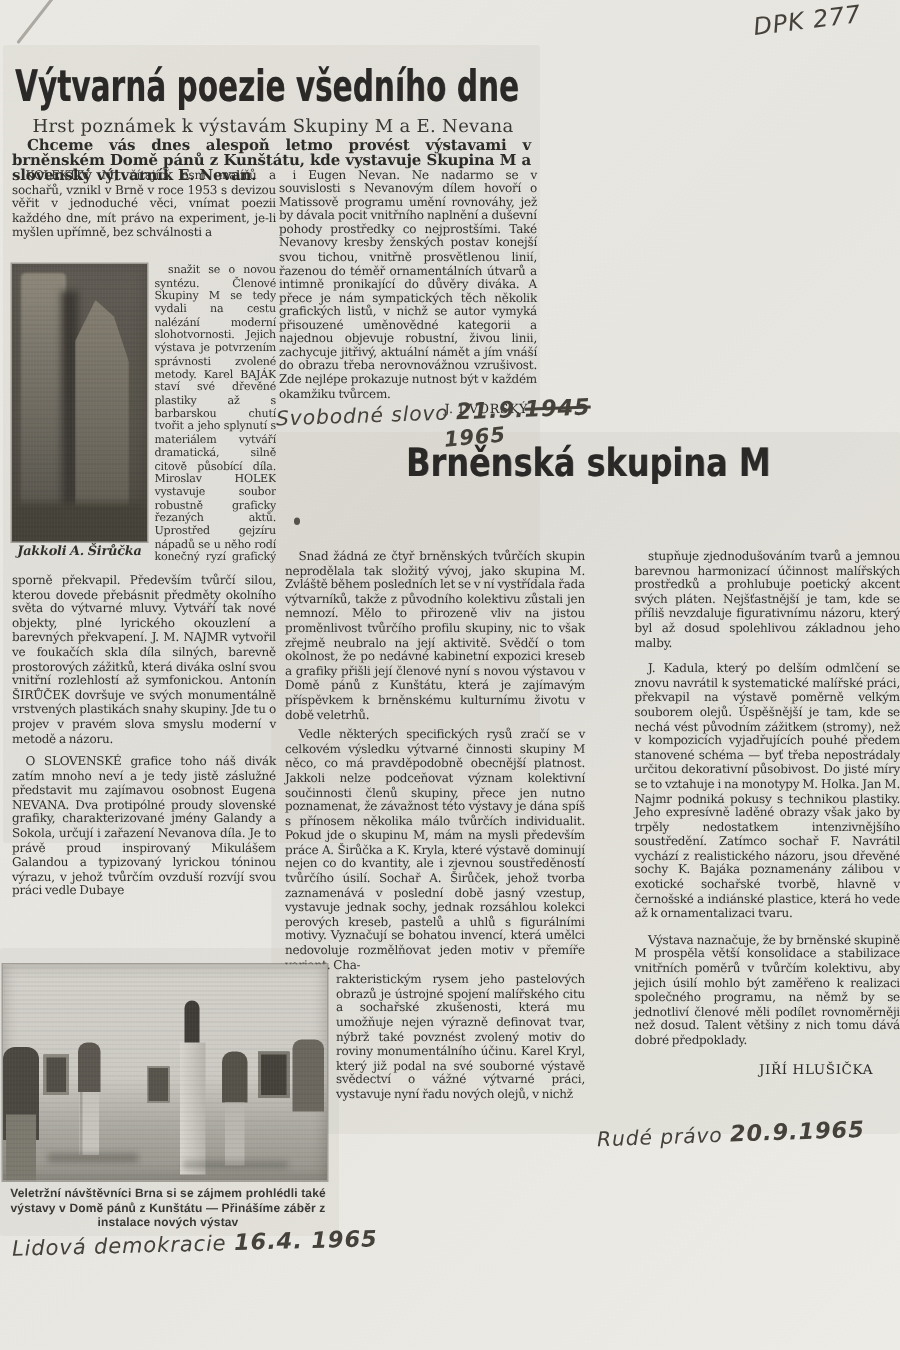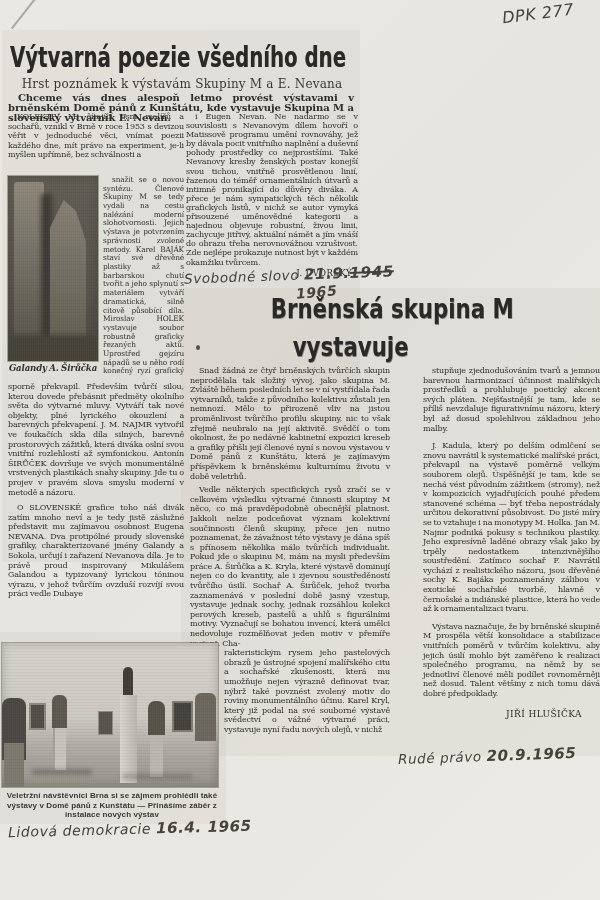--- a/index.html
+++ b/index.html
@@ -94,21 +94,21 @@
     <p style="margin-bottom:16px;">KOLEKTIV M, čítající osm malířů a sochařů, vznikl v Brně v roce 1953 s devizou věřit v jednoduché věci, vnímat poezii každého dne, mít právo na experiment, je-li myšlen upřímně, bez schválnosti a</p>
     <div class="photo-row">
       <div style="flex:0 0 90px;">
         <div class="photo photo1">
           <div class="form-l"></div>
           <div class="gap-shadow"></div>
           <div class="form-r"></div>
           <div class="base-shadow"></div>
           <div class="grain"></div>
         </div>
-        <div class="photo1-caption">Galandy A. Širůčka</div>
+        <div class="photo1-caption">Jakkoli A. Širůčka</div>
       </div>
       <p class="narrow-text" style="flex:1;">snažit se o novou syntézu. Členové Skupiny M se tedy vydali na cestu nalézání moderní slohotvornosti. Jejich výstava je potvrzením správnosti zvolené metody. Karel BAJÁK staví své dřevěné plastiky až s barbarskou chutí tvořit a jeho splynutí s materiálem vytváří dramatická, silně citově působící díla. Miroslav HOLEK vystavuje soubor robustně graficky řezaných aktů. Uprostřed gejzíru nápadů se u něho rodí konečný ryzí grafický znak. Karel KRYL na této výstavě ne-</p>
     </div>
     <p style="text-indent:0;margin-top:2px;">sporně překvapil. Především tvůrčí silou, kterou dovede přebásnit předměty okolního světa do výtvarné mluvy. Vytváří tak nové objekty, plné lyrického okouzlení a barevných překvapení. J. M. NAJMR vytvořil ve foukačích skla díla silných, barevně prostorových zážitků, která diváka oslní svou vnitřní rozlehlostí až symfonickou. Antonín ŠIRŮČEK dovršuje ve svých monumentálně vrstvených plastikách snahy skupiny. Jde tu o projev v pravém slova smyslu moderní v metodě a názoru.</p>
     <p style="margin-top:6px;">O SLOVENSKÉ grafice toho náš divák zatím mnoho neví a je tedy jistě záslužné představit mu zajímavou osobnost Eugena NEVANA. Dva protipólné proudy slovenské grafiky, charakterizované jmény Galandy a Sokola, určují i zařazení Nevanova díla. Je to právě proud inspirovaný Mikulášem Galandou a typizovaný lyrickou tóninou výrazu, v jehož tvůrčím ovzduší rozvíjí svou práci vedle Dubaye</p>
   </div>
 
   <div class="abs" style="left:186px;top:112px;width:172px;">
     <div class="body-col" style="width:172px;line-height:9.1px;">
       <p style="margin:0;">i Eugen Nevan. Ne nadarmo se v souvislosti s Nevanovým dílem hovoří o Matissově programu umění rovnováhy, jež by dávala pocit vnitřního naplnění a duševní pohody prostředky co nejprostšími. Také Nevanovy kresby ženských postav konejší svou tichou, vnitřně prosvětlenou linií, řazenou do téměř ornamentálních útvarů a intimně pronikající do důvěry diváka. A přece je nám sympatických těch několik grafických listů, v nichž se autor vymyká přisouzené uměnovědné kategorii a najednou objevuje robustní, živou linii, zachycuje jitřivý, aktuální námět a jím vnáší do obrazu třeba nerovnovážnou vzrušivost. Zde nejlépe prokazuje nutnost být v každém okamžiku tvůrcem.</p>
@@ -117,23 +117,20 @@
   </div>
 
   <div class="abs hand" style="left:184px;top:266px;font-size:13.5px;transform:rotate(-2deg);">
     <span>Svobodné slovo</span>
     <span class="hand-bold" style="font-size:15px;">21.9.</span><span class="struck" style="font-size:15px;">1945</span>
   </div>
   <div class="abs hand hand-bold" style="left:296px;top:284px;font-size:14px;transform:rotate(-5deg);">1965</div>
 
   <div class="abs a2-title" style="left:185px;top:294px;width:415px;">
     <span class="a2-line">Brněnská skupina M</span>
-  </div>
-  <div class="abs a2-title" style="left:185px;top:332px;width:415px;">
-    <span class="a2-line" style="transform:translateX(-42px) scaleX(0.82);">vystavuje</span>
   </div>
 
   <div class="abs body-col" style="left:190px;top:366px;width:200px;">
     <p>Snad žádná ze čtyř brněnských tvůrčích skupin neprodělala tak složitý vývoj, jako skupina M. Zvláště během posledních let se v ní vystřídala řada výtvarníků, takže z původního kolektivu zůstali jen nemnozí. Mělo to přirozeně vliv na jistou proměnlivost tvůrčího profilu skupiny, nic to však zřejmě neubralo na její aktivitě. Svědčí o tom okolnost, že po nedávné kabinetní expozici kreseb a grafiky přišli její členové nyní s novou výstavou v Domě pánů z Kunštátu, která je zajímavým příspěvkem k brněnskému kulturnímu životu v době veletrhů.</p>
     <p style="margin-bottom:0;">Vedle některých specifických rysů zračí se v celkovém výsledku výtvarné činnosti skupiny M něco, co má pravděpodobně obecnější platnost. Jakkoli nelze podceňovat význam kolektivní součinnosti členů skupiny, přece jen nutno poznamenat, že závažnost této výstavy je dána spíš s přínosem několika málo tvůrčích individualit. Pokud jde o skupinu M, mám na mysli především práce A. Širůčka a K. Kryla, které výstavě dominují nejen co do kvantity, ale i zjevnou soustředěností tvůrčího úsilí. Sochař A. Širůček, jehož tvorba zaznamenává v poslední době jasný vzestup, vystavuje jednak sochy, jednak rozsáhlou kolekci perových kreseb, pastelů a uhlů s figurálními motivy. Vyznačují se bohatou invencí, která umělci nedovoluje rozmělňovat jeden motiv v přemíře variant. Cha-</p>
     <p style="margin-left:34px;text-indent:0;">rakteristickým rysem jeho pastelových obrazů je ústrojné spojení malířského citu a sochařské zkušenosti, která mu umožňuje nejen výrazně definovat tvar, nýbrž také povznést zvolený motiv do roviny monumentálního účinu. Karel Kryl, který již podal na své souborné výstavě svědectví o vážné výtvarné práci, vystavuje nyní řadu nových olejů, v nichž</p>
   </div>
 
   <div class="abs" style="left:423px;top:366px;width:177px;">
     <div class="body-col" style="width:177px;">

